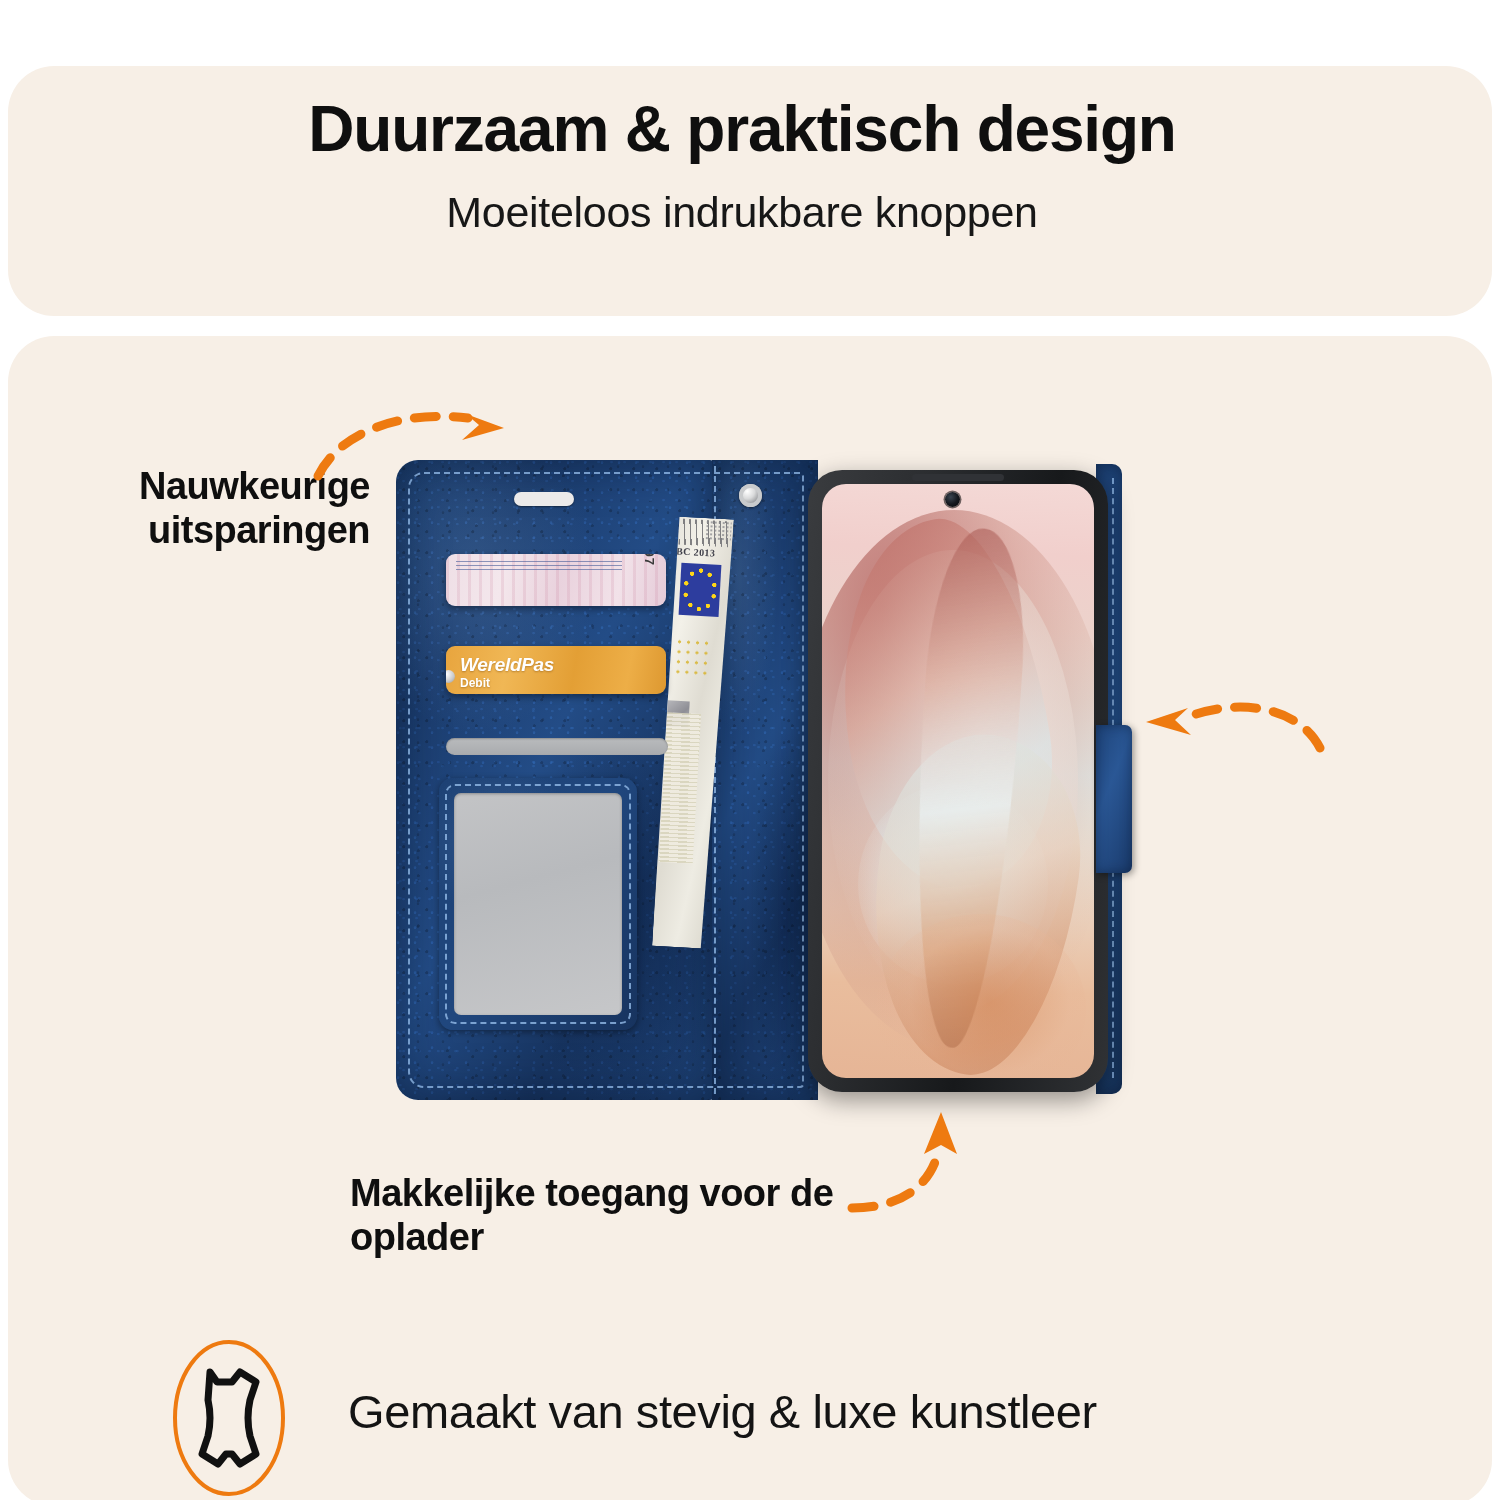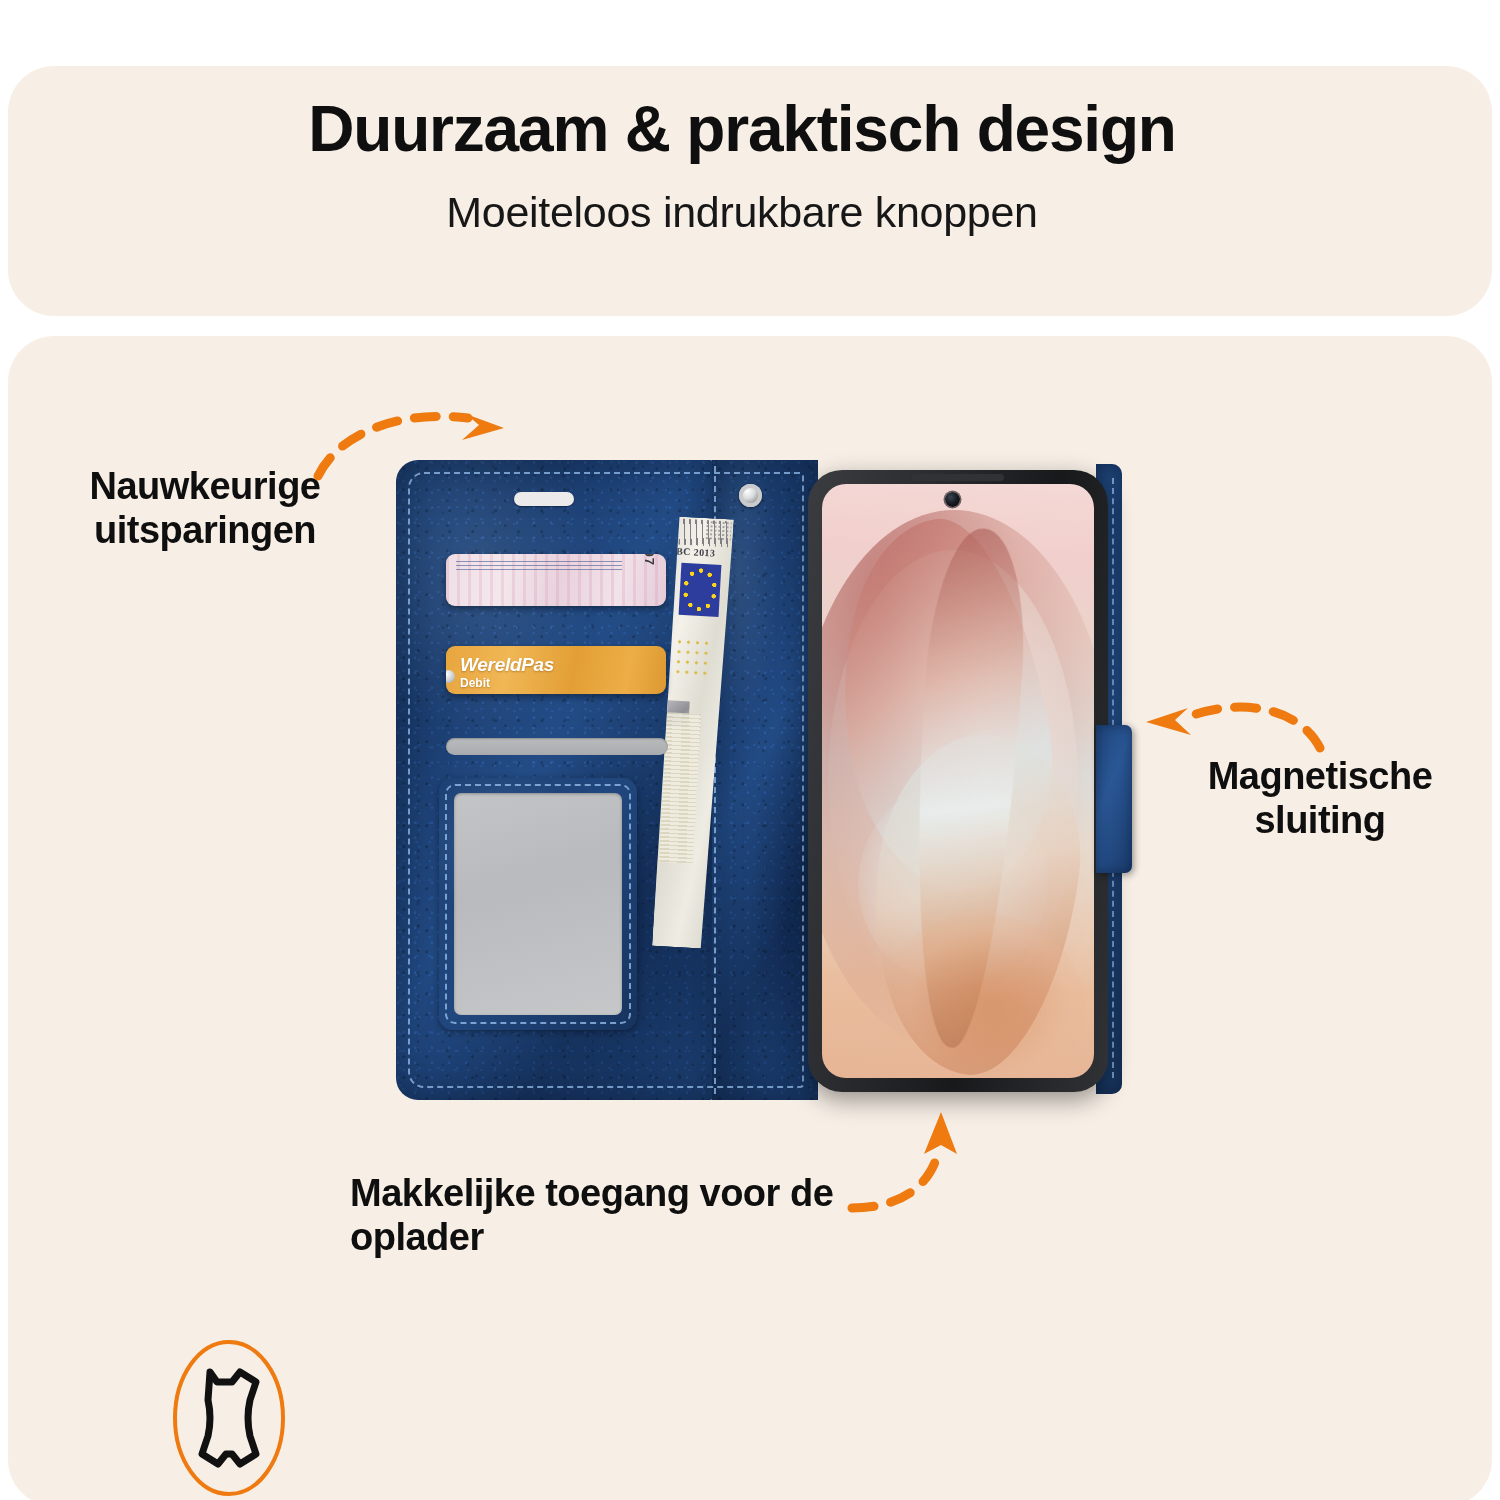--- a/index.html
+++ b/index.html
@@ -35,21 +35,21 @@
     letter-spacing:-0.3px;
   }
 
   
   .callout {
     position:absolute;
     font-weight:bold; color:#0f0f0f;
     font-size:38px; line-height:1.16;
     letter-spacing:-0.5px;
   }
-  #callout-cutouts { left:40px;  top:428px;  width:330px; text-align:center; }
+  #callout-cutouts { left:40px;  top:428px;  width:330px; text-align:right; }
   #callout-magnet  { left:1155px; top:718px; width:330px; text-align:center; }
   #callout-charger { left:350px; top:1135px; width:490px; text-align:left; }
 
   
   #arrows { position:absolute; left:0; top:0; width:1500px; height:1500px; pointer-events:none; }
 
   
   #product { position:absolute; left:396px; top:424px; width:740px; height:640px; }
 
   
@@ -325,21 +325,20 @@
 <div id="page">
 
   <div class="panel" id="panel-header"></div>
 
   <div id="title">Duurzaam &amp; praktisch design</div>
   <div id="subtitle">Moeiteloos indrukbare knoppen</div>
 
   <div class="panel" id="panel-body"></div>
 
   <div class="callout" id="callout-cutouts">Nauwkeurige uitsparingen</div>
-  <div class="callout" id="callout-magnet">Magnetische sluiting</div>
   <div class="callout" id="callout-charger">Makkelijke toegang voor de oplader</div>
 
   <div id="product">
 
     <div class="case" id="case-left"></div>
 
     <div class="case" id="case-right"></div>
 
     <div class="stitch" id="stitch-outer"></div>
     <div class="stitch" id="stitch-fold"></div>
@@ -419,14 +418,15 @@
   </svg>
 
   <svg id="footer-icon" viewBox="0 0 114 160" xmlns="http://www.w3.org/2000/svg">
     <ellipse cx="57" cy="80" rx="54" ry="76" fill="none" stroke="#ee7a10" stroke-width="4"></ellipse>
     <path d="M 38 34 L 45 44 L 60 44 L 68 34 L 84 44
              L 78 62 Q 74 80 78 98 L 84 116 L 68 126
              L 60 116 L 54 116 L 46 126 L 30 116
              L 36 98 Q 40 80 36 62 Z" fill="none" stroke="#111111" stroke-width="7" stroke-linejoin="round"></path>
   </svg>
 
+  <div id="footer-text">Gemaakt van stevig &amp; luxe kunstleer</div>
 
 </div>
 
 </body></html>

